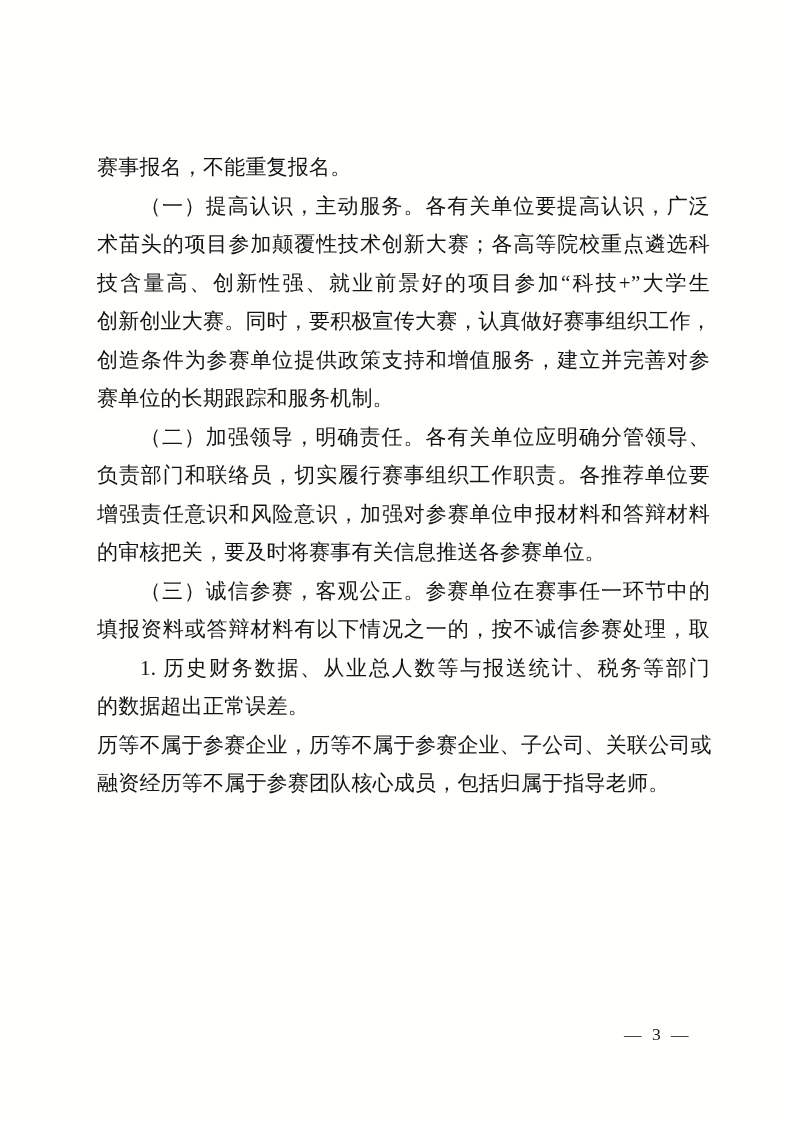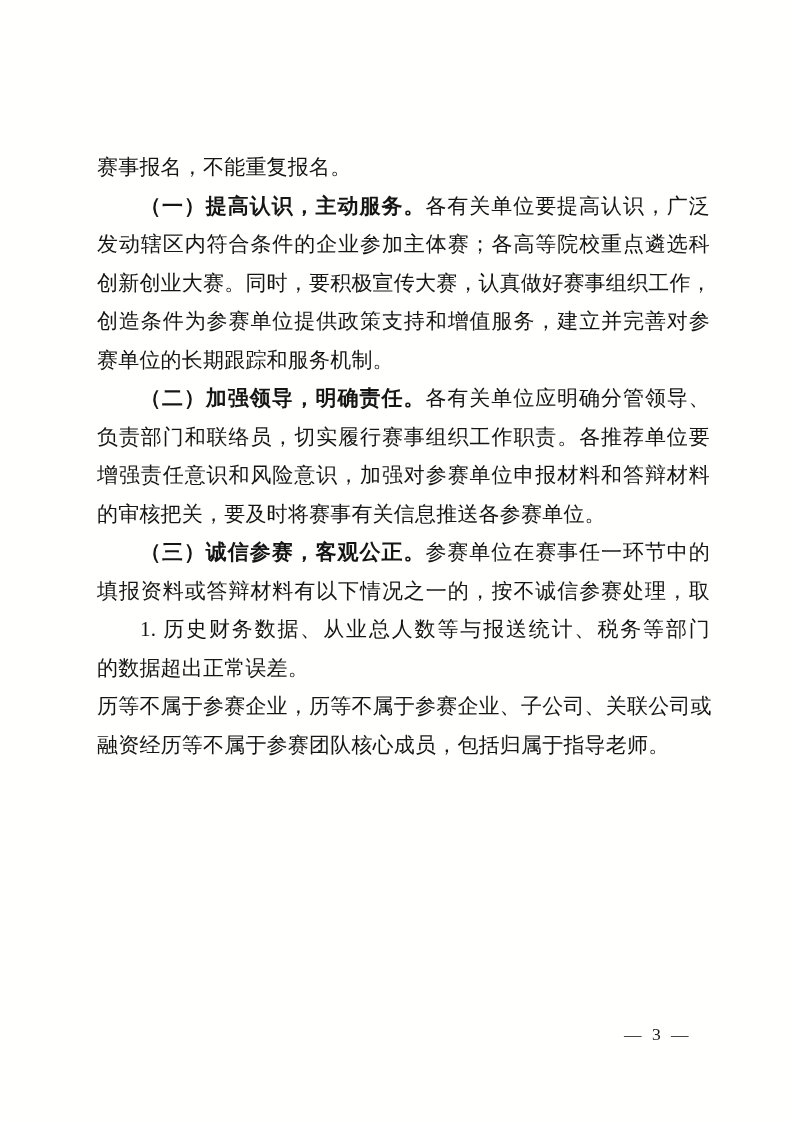--- a/index.html
+++ b/index.html
@@ -39,42 +39,43 @@
   }
   .indent { text-indent: 43px; }
   .heading {
     font-family: "Liberation Sans", sans-serif;
     font-weight: 700;
     font-size: 21.5px;
     text-align: left;
     text-align-last: left;
     -moz-text-align-last: left;
   }
-  .b { font-weight: 700; margin-top: 44px; }
+  .b { font-weight: 400; margin-top: 44px; }
   .footer-num {
     position: absolute;
     top: 1024px;
     left: 624px;
     font-size: 17.5px;
     letter-spacing: 3px;
     color: #1c1c1c;
   }
 </style>
 </head>
 <body>
 
 <div class="page">
   <main class="content">
 
     <div class="line last"><span>赛事报名，不能重复报名。</span></div>
 
 
     <div class="line indent"><span class="b">（一）提高认识，主动服务。</span><span>各有关单位要提高认识，广泛</span></div>
 
-    <div class="line"><span>发动辖区内符合条件的企业参加主体赛；各高等院校重点遴选科</span></div>
+    <div class="line"><span>术苗头的项目参加颠覆性技术创新大赛；各高等院校重点遴选科</span></div>
+    <div class="line"><span>技含量高、创新性强、就业前景好的项目参加“科技+”大学生</span></div>
     <div class="line"><span>创新创业大赛。同时，要积极宣传大赛，认真做好赛事组织工作，</span></div>
     <div class="line"><span>创造条件为参赛单位提供政策支持和增值服务，建立并完善对参</span></div>
     <div class="line last"><span>赛单位的长期跟踪和服务机制。</span></div>
 
     <div class="line indent"><span class="b">（二）加强领导，明确责任。</span><span>各有关单位应明确分管领导、</span></div>
 
     <div class="line"><span>负责部门和联络员，切实履行赛事组织工作职责。各推荐单位要</span></div>
     <div class="line"><span>增强责任意识和风险意识，加强对参赛单位申报材料和答辩材料</span></div>
     <div class="line last"><span>的审核把关，要及时将赛事有关信息推送各参赛单位。</span></div>
 

